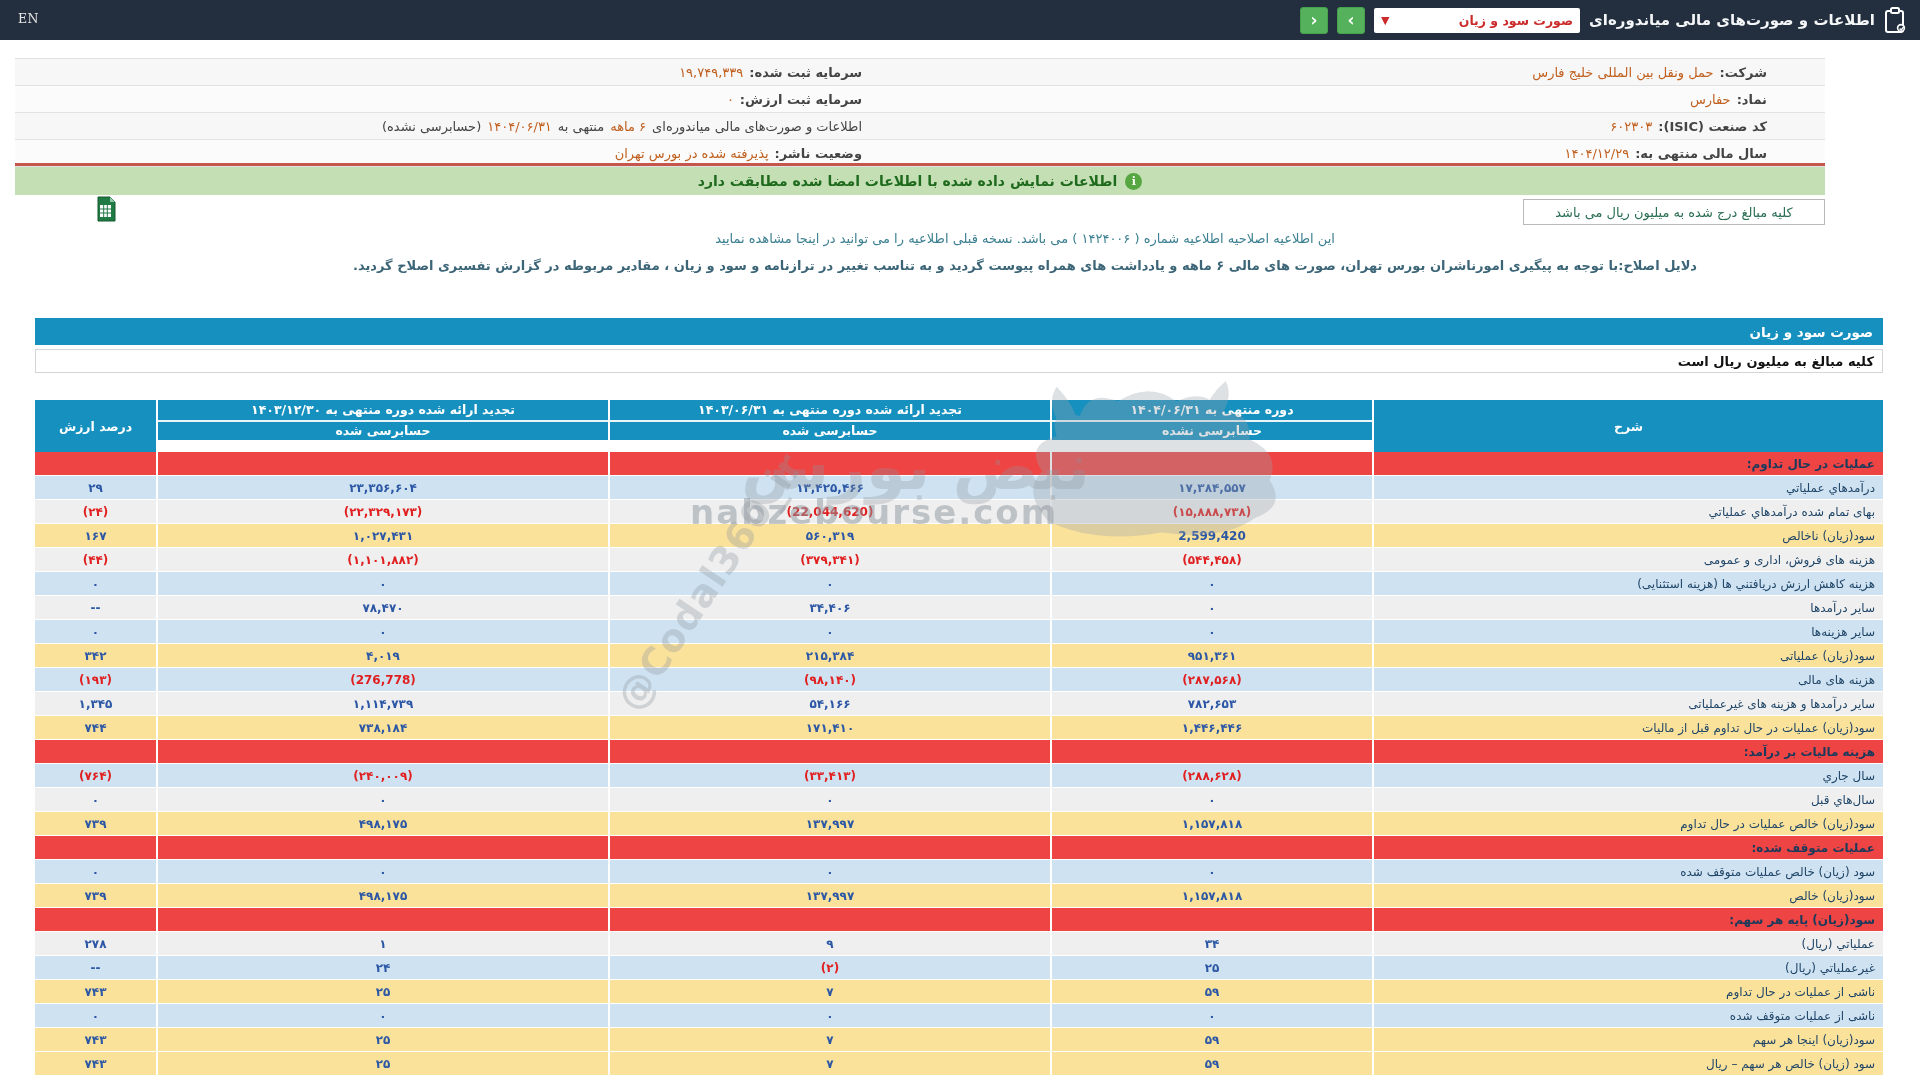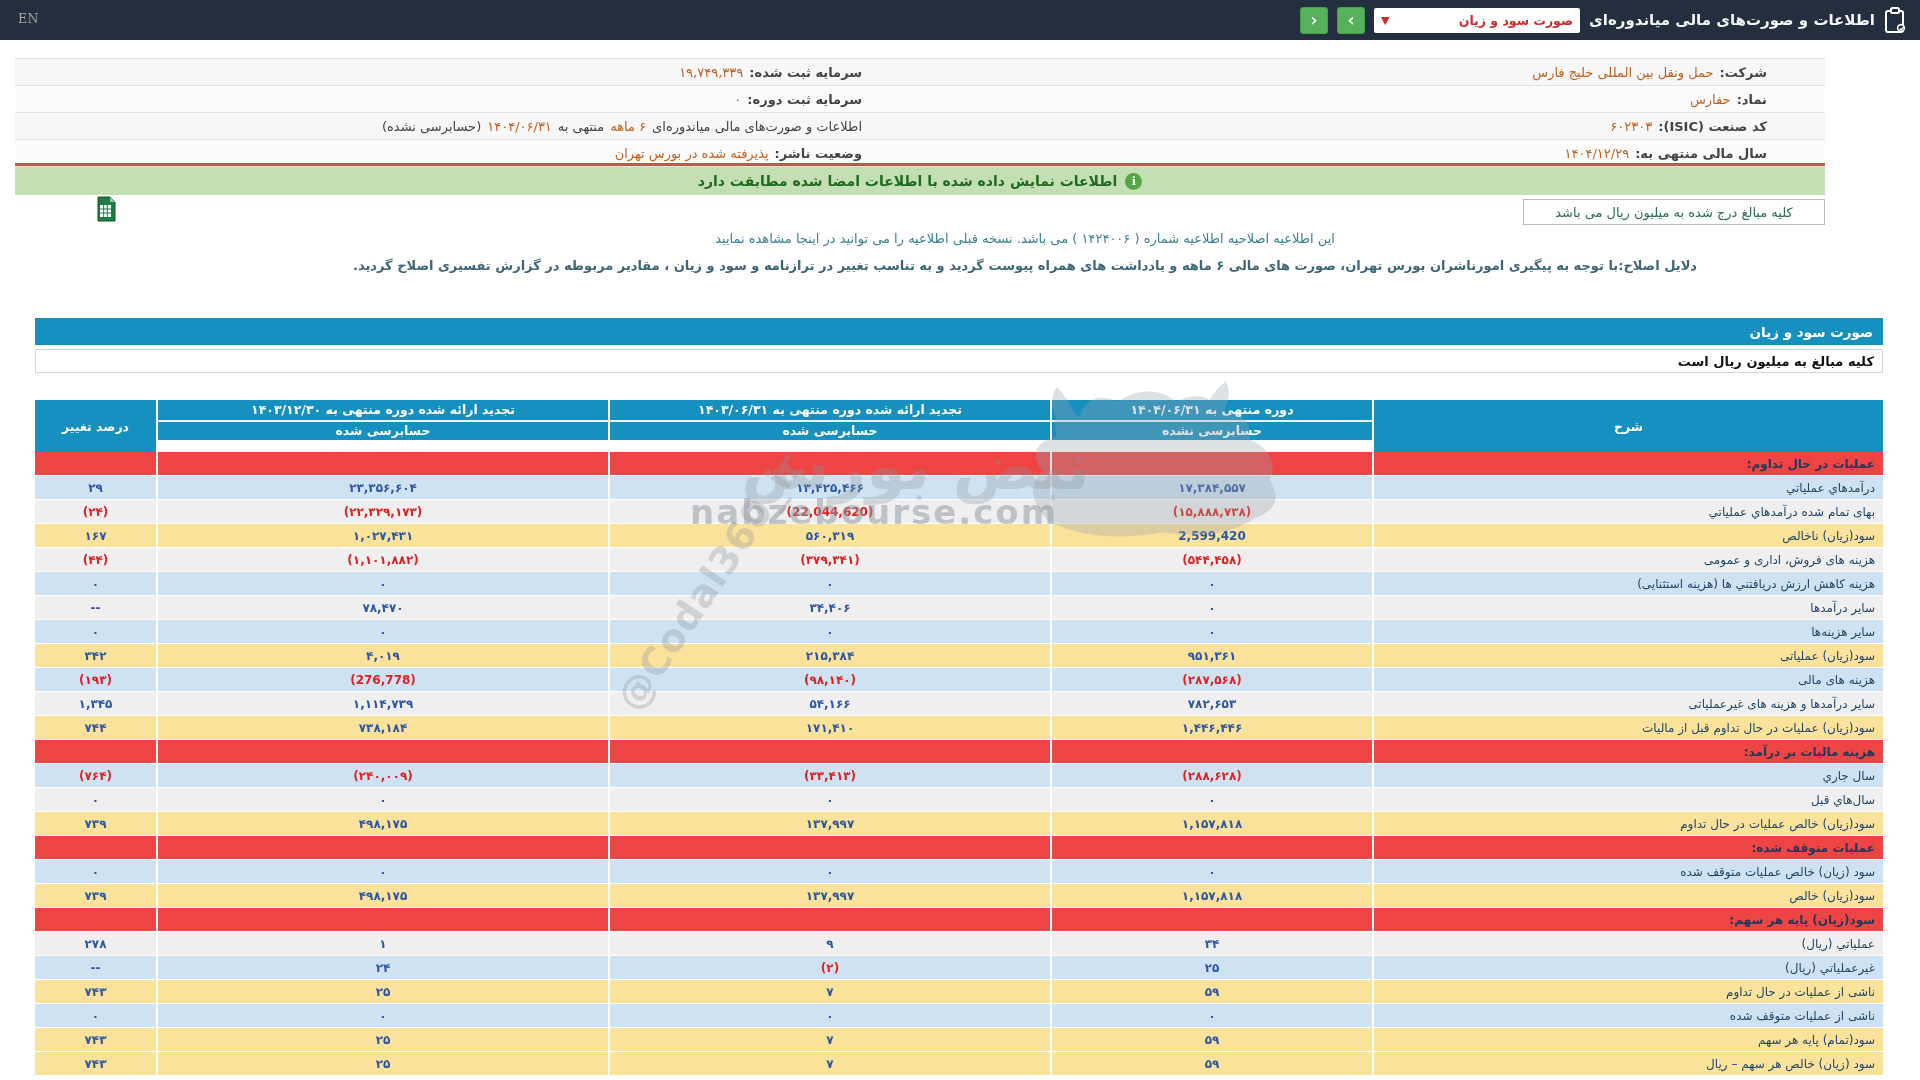--- a/index.html
+++ b/index.html
@@ -10,21 +10,21 @@
   
   .nav{position:absolute;top:0;left:0;width:1920px;height:40px;background:#232f3e;}
   .nav-right{position:absolute;top:0;right:0;height:40px;display:flex;flex-direction:row;align-items:center;gap:9px;padding-right:14px;}
   .nav .title{color:#f4f6f8;font-size:15px;font-weight:bold;letter-spacing:.2px;}
   .clip svg{display:block;}
   .dd{width:206px;height:25px;background:#fff;border-radius:2px;display:flex;align-items:center;justify-content:space-between;padding:0 7px;box-sizing:border-box;cursor:pointer;}
   .dd-val{color:#cc2b2b;font-size:12.5px;font-weight:bold;}
   .dd-caret{color:#cc2b2b;font-size:11px;line-height:1;}
   .gbtn{width:28px;height:27px;background:#55b15b;border:1px solid #46a04c;border-radius:3px;color:#fff;
         font-size:17px;font-weight:bold;line-height:24px;text-align:center;padding:0;cursor:pointer;font-family:inherit;}
-  .en{position:absolute;top:11px;left:18px;color:#a3a3a3;font-size:12.5px;letter-spacing:.5px;cursor:pointer;font-family:"DejaVu Serif",serif;}
+  .en{position:absolute;top:11px;left:18px;color:#e5e5e5;font-size:12.5px;letter-spacing:.5px;cursor:pointer;font-family:"DejaVu Serif",serif;}
   
   .info{position:absolute;top:58px;right:95px;width:1810px;border-top:1px solid #e0e0e0;}
   .info-row{display:grid;grid-template-columns:1fr 1fr;height:26px;border-bottom:1px solid #e2e2e2;background:#fbfbfb;}
   .info-row:nth-child(odd){background:#f7f7f7;}
   .info-cell{display:flex;align-items:center;justify-content:flex-start;padding-right:58px;font-size:13px;color:#3a3a3a;gap:6px;white-space:nowrap;}
   .info-cell .lbl{font-weight:bold;color:#444;}
   .info-cell .val{color:#c05f1e;}
   .seg-dark{color:#444;}
   .seg-orange{color:#c05f1e;}
   
@@ -106,21 +106,21 @@
         <span class="lbl">سرمایه ثبت شده:</span>
         <span class="val">۱۹,۷۴۹,۳۳۹</span>
       </div>
     </div>
     <div class="info-row">
       <div class="info-cell">
         <span class="lbl">نماد:</span>
         <span class="val">حفارس</span>
       </div>
       <div class="info-cell">
-        <span class="lbl">سرمایه ثبت دوره:</span>
+        <span class="lbl">سرمایه ثبت ارزش:</span>
         <span class="val">۰</span>
       </div>
     </div>
     <div class="info-row">
       <div class="info-cell">
         <span class="lbl">کد صنعت (ISIC):</span>
         <span class="val">۶۰۲۳۰۳</span>
       </div>
       <div class="info-cell">
         <span class="seg-dark">اطلاعات و صورت‌های مالی میاندوره‌ای </span>
@@ -179,21 +179,21 @@
     <div class="p2">حسابرسی نشده</div>
   </div>
   <div class="th th-split">
     <div class="p1">تجدید ارائه شده دوره منتهی به ۱۴۰۳/۰۶/۳۱</div>
     <div class="p2">حسابرسی شده</div>
   </div>
   <div class="th th-split">
     <div class="p1">تجدید ارائه شده دوره منتهی به ۱۴۰۳/۱۲/۳۰</div>
     <div class="p2">حسابرسی شده</div>
   </div>
-  <div class="th th-span">درصد تغییر</div>
+  <div class="th th-span">درصد ارزش</div>
 </div>
 
 <div class="tbody">
     <div class="trow grid bg-gray section">
       <div class="cell c-label">عملیات در حال تداوم:</div>
       <div class="cell c-num"></div>
       <div class="cell c-num"></div>
       <div class="cell c-num"></div>
       <div class="cell c-num"></div>
     </div>
@@ -352,21 +352,21 @@
       <div class="cell c-num">۷۴۳</div>
     </div>
     <div class="trow grid bg-blue">
       <div class="cell c-label">ناشی از عملیات متوقف شده</div>
       <div class="cell c-num">۰</div>
       <div class="cell c-num">۰</div>
       <div class="cell c-num">۰</div>
       <div class="cell c-num">۰</div>
     </div>
     <div class="trow grid bg-yellow">
-      <div class="cell c-label">سود(تمام) پایه هر سهم</div>
+      <div class="cell c-label">سود(زیان) اینجا هر سهم</div>
       <div class="cell c-num">۵۹</div>
       <div class="cell c-num">۷</div>
       <div class="cell c-num">۲۵</div>
       <div class="cell c-num">۷۴۳</div>
     </div>
     <div class="trow grid bg-yellow">
       <div class="cell c-label">سود (زیان) خالص هر سهم – ریال</div>
       <div class="cell c-num">۵۹</div>
       <div class="cell c-num">۷</div>
       <div class="cell c-num">۲۵</div>

